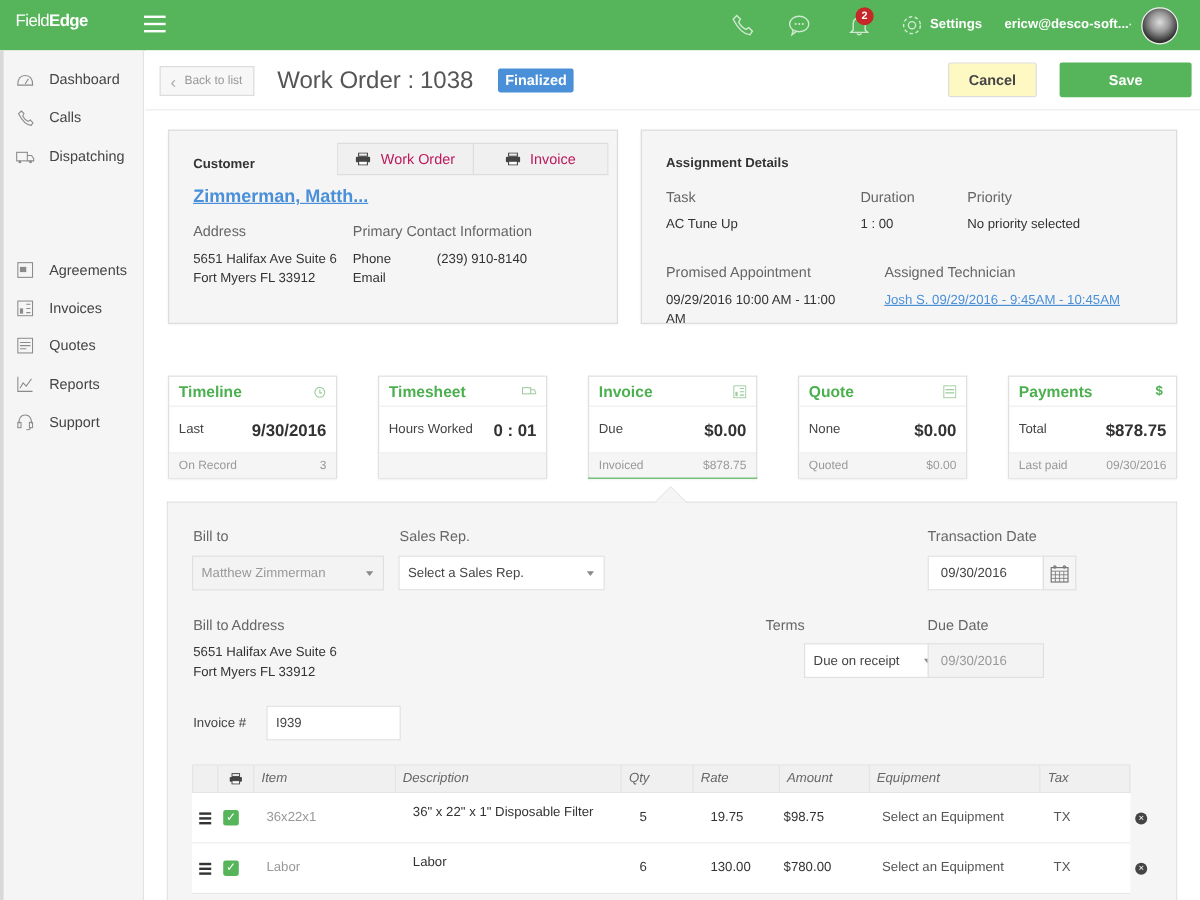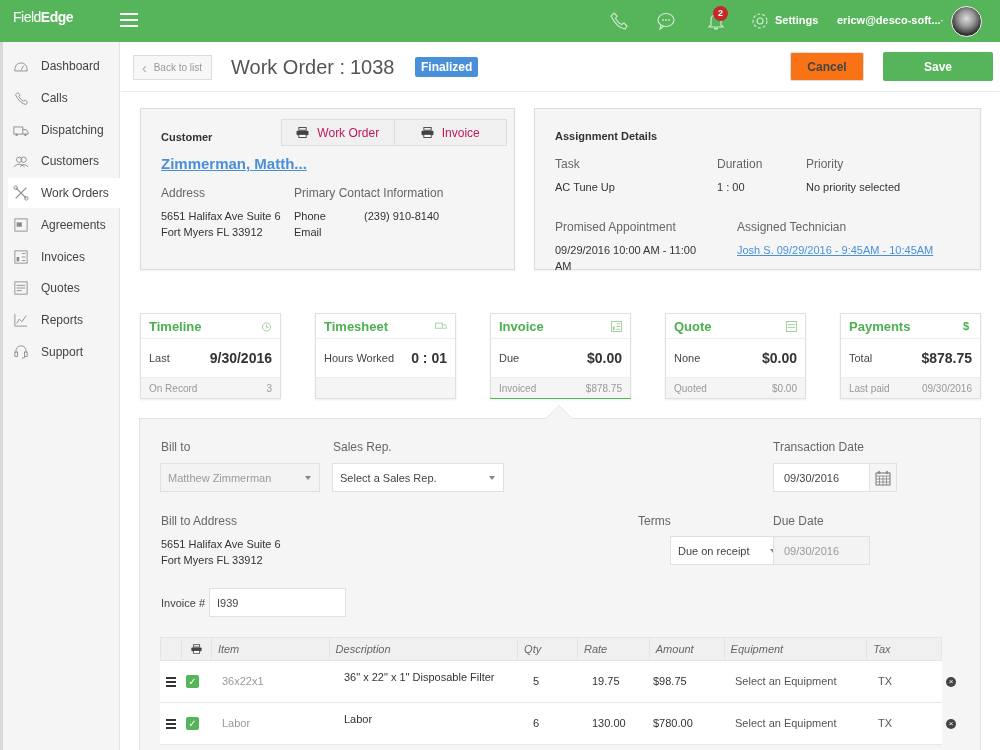--- a/index.html
+++ b/index.html
@@ -21,21 +21,21 @@
 .side-item.active{background:#fff;left:8px;width:112px}
 .side-item .ic{width:18px;height:16px;margin-left:9px;margin-right:11px;color:#8a8a8a;display:flex;align-items:center;justify-content:center}
 .side-item.active .ic{margin-left:4px}
 .side-item .lb{font-size:12px;color:#444}
 .hdr{position:absolute;left:121px;top:42px;width:879px;height:50px;background:#fff;border-bottom:1px solid #ececec}
 .back-btn{position:absolute;left:12px;top:13px;width:79px;height:25px;border:1px solid #ddd;background:#f7f7f7;font-size:10px;color:#999;display:flex;align-items:center;padding-left:8px}
 .back-btn .chev{font-size:14px;margin-right:7px;color:#aaa}
 .wo-title{position:absolute;left:110px;top:14px;font-size:20px;color:#555}
 .wo-num{position:absolute;left:229px;top:14px;font-size:20px;color:#555}
 .status-badge{position:absolute;left:294px;top:15px;background:#4a90d9;color:#fff;font-size:12px;font-weight:bold;padding:3px 6px;border-radius:2px}
-.cancel-btn{position:absolute;left:669px;top:10px;width:74px;height:29px;border:1px solid #ddd;background:#f97316;font-size:12px;font-weight:bold;color:#444;display:flex;align-items:center;justify-content:center;border-radius:2px}
+.cancel-btn{position:absolute;left:669px;top:10px;width:74px;height:29px;border:1px solid #ddd;background:#fef9c3;font-size:12px;font-weight:bold;color:#444;display:flex;align-items:center;justify-content:center;border-radius:2px}
 .save-btn{position:absolute;left:762px;top:10px;width:110px;height:29px;background:#56b45a;color:#fff;font-size:12px;font-weight:bold;display:flex;align-items:center;justify-content:center;border-radius:2px}
 .card{position:absolute;background:#f5f5f5;border:1px solid #ddd;box-shadow:0 1px 2px rgba(0,0,0,.06)}
 .lbl{position:absolute;font-size:12px;color:#666}
 .val{position:absolute;font-size:11px;color:#333}
 .strong{position:absolute;font-size:11px;font-weight:bold;color:#333}
 .link{position:absolute;color:#4a90d9;text-decoration:underline}
 .print-group{position:absolute;left:140px;top:10px;width:226px;height:27px;display:flex;border:1px solid #ddd}
 .print-btn{flex:1;background:#f0f0f0;display:flex;align-items:center;justify-content:center;font-size:12px;color:#be185d}
 .print-btn+.print-btn{border-left:1px solid #ddd}
 .print-btn .pi{width:13px;height:11px;margin-right:8px;color:#444}
@@ -130,40 +130,20 @@
     <span class="ic">
         <svg viewBox="0 0 18 14" width="16" height="13">
           <rect x="1" y="3" width="10" height="8" fill="none" stroke="currentColor"></rect>
           <path d="M11 6 L15 6 L17 9 L17 11 L11 11" fill="none" stroke="currentColor"></path>
           <circle cx="4" cy="12" r="1.3" fill="currentColor"></circle>
           <circle cx="14" cy="12" r="1.3" fill="currentColor"></circle>
         </svg>
       </span>
     <span class="lb">Dispatching</span>
   </div>
-  <div class="side-item" style="top:104px">
-    <span class="ic">
-        <svg viewBox="0 0 18 14" width="16" height="13">
-          <circle cx="7" cy="5" r="3" fill="none" stroke="currentColor"></circle>
-          <circle cx="12" cy="5" r="3" fill="none" stroke="currentColor"></circle>
-          <path d="M1 13 Q7 7 13 13 M8 13 Q12 8 17 13" fill="none" stroke="currentColor"></path>
-        </svg>
-      </span>
-    <span class="lb">Customers</span>
-  </div>
-  <div class="side-item active" style="top:136px">
-    <span class="ic">
-        <svg viewBox="0 0 18 18" width="16" height="16">
-          <path d="M3 3 L15 15 M15 3 L3 15" stroke="currentColor" stroke-width="1.3"></path>
-          <circle cx="3" cy="3" r="2" fill="none" stroke="currentColor"></circle>
-          <circle cx="15" cy="15" r="2" fill="none" stroke="currentColor"></circle>
-        </svg>
-      </span>
-    <span class="lb">Work Orders</span>
-  </div>
   <div class="side-item" style="top:168px">
     <span class="ic">
         <svg viewBox="0 0 16 16" width="14" height="14">
           <rect x="1" y="1" width="14" height="14" fill="none" stroke="currentColor"></rect>
           <rect x="3" y="5" width="6" height="5" fill="currentColor"></rect>
         </svg>
       </span>
     <span class="lb">Agreements</span>
   </div>
   <div class="side-item" style="top:231px">
@@ -393,21 +373,21 @@
     <span>Due on receipt</span>
     <span class="caret"></span>
   </div>
 
 <div class="lbl" style="left:773px;top:514px">Due Date</div>
 <div class="field disabled" style="left:773px;top:536px;width:97px;height:29px;padding-left:10px">
     <span>09/30/2016</span>
   </div>
 
 <div class="strong" style="left:161px;top:597px;font-weight:normal;color:#444">Invoice #</div>
-<div class="field" style="left:209px;top:588px;width:137px;height:29px">
+<div class="field" style="left:222px;top:588px;width:112px;height:29px">
     <span>I939</span>
   </div>
 
 <div class="tbl">
   <div class="thead">
     <div style="width:21px"></div>
     <div style="width:30px;justify-content:center;padding-left:0">
         <svg viewBox="0 0 14 12" width="11" height="10" style="color:#444">
           <rect x="3" y="0.5" width="8" height="3" fill="none" stroke="currentColor"></rect>
           <rect x="0.5" y="4" width="13" height="5" rx="1" fill="currentColor"></rect>

